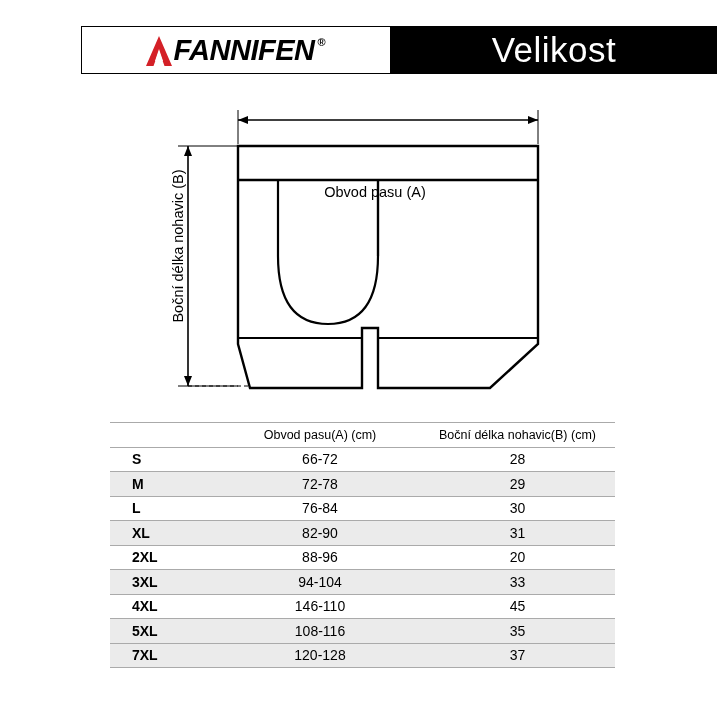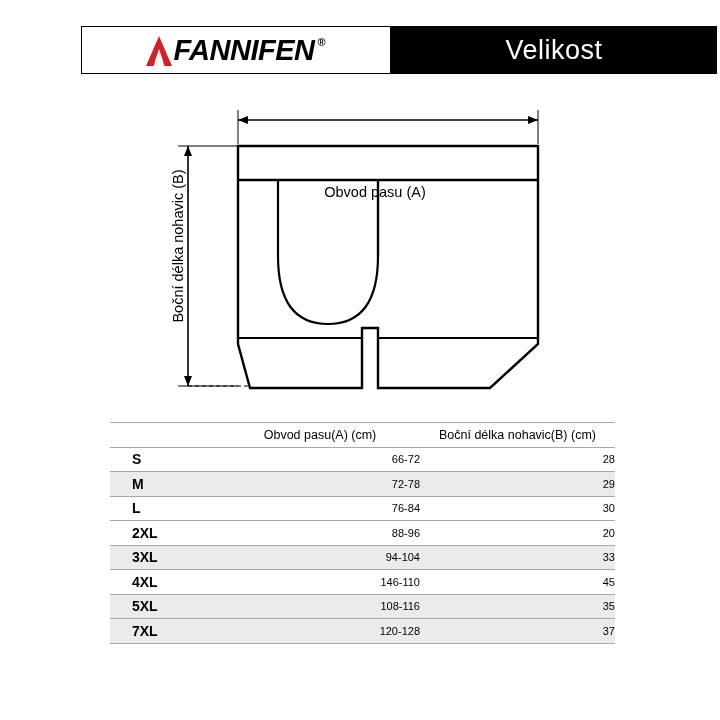--- a/index.html
+++ b/index.html
@@ -76,21 +76,21 @@
   }
   .title-box {
     flex: 1;
     background: #000000;
     display: flex;
     align-items: center;
     justify-content: center;
   }
   .title-text {
     color: #ffffff;
-    font-size: 27px;
+    font-size: 35px;
     font-family: "Liberation Sans", sans-serif;
     letter-spacing: 0.5px;
   }
 
   
   .diagram {
     position: absolute;
     left: 150px;
     top: 88px;
     width: 430px;
@@ -149,22 +149,22 @@
   th.col-size { width: 110px; }
   th.col-a { width: 200px; text-align: center; }
   th.col-b { width: 195px; text-align: center; }
   tbody td.c-size {
     font-size: 14px;
     font-weight: bold;
     padding-left: 22px;
     text-align: left;
   }
   tbody td.c-a, tbody td.c-b {
-    font-size: 11px;
-    text-align: right;
+    font-size: 14px;
+    text-align: center;
   }
   tbody tr.alt td { background: #ebebeb; }
   tbody tr td { background: #ffffff; }
 </style>
 </head>
 <body>
 
 <div class="page">
 
   <div class="header">
@@ -234,20 +234,25 @@
         <tr class="alt">
           <td class="c-size">M</td>
           <td class="c-a">72-78</td>
           <td class="c-b">29</td>
         </tr>
         <tr>
           <td class="c-size">L</td>
           <td class="c-a">76-84</td>
           <td class="c-b">30</td>
         </tr>
+        <tr class="alt">
+          <td class="c-size">XL</td>
+          <td class="c-a">82-90</td>
+          <td class="c-b">31</td>
+        </tr>
         <tr>
           <td class="c-size">2XL</td>
           <td class="c-a">88-96</td>
           <td class="c-b">20</td>
         </tr>
         <tr class="alt">
           <td class="c-size">3XL</td>
           <td class="c-a">94-104</td>
           <td class="c-b">33</td>
         </tr>

